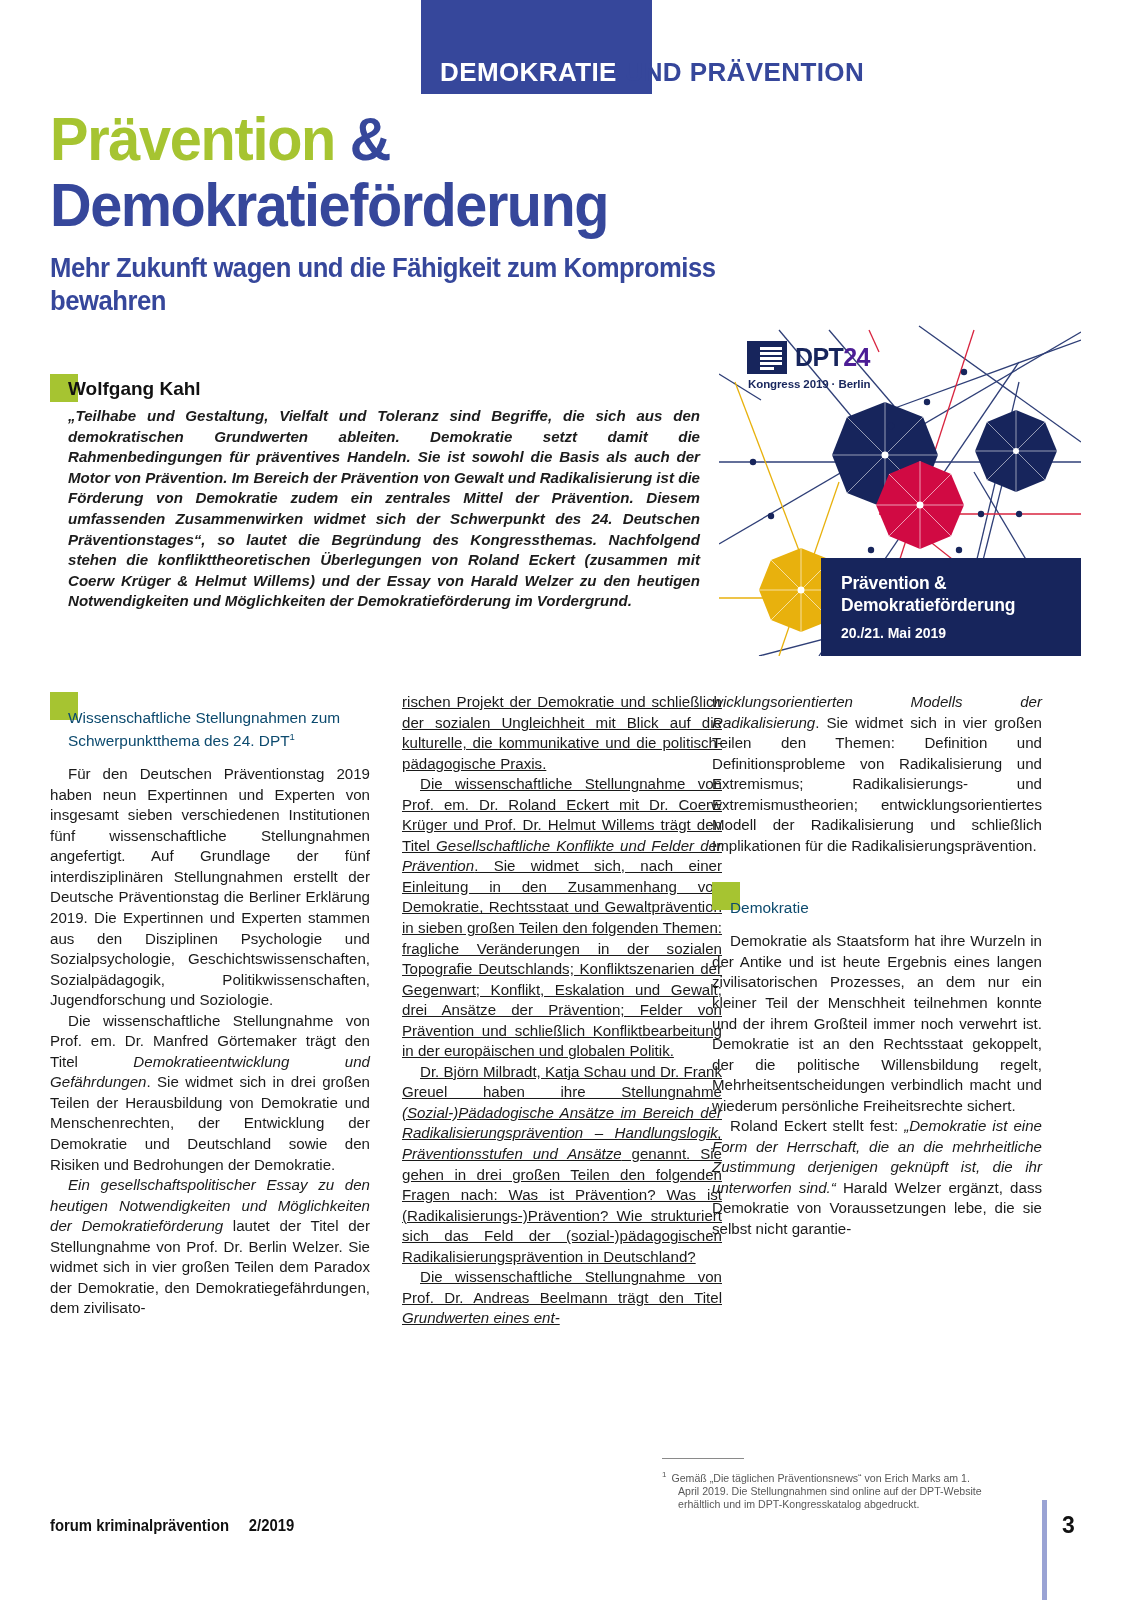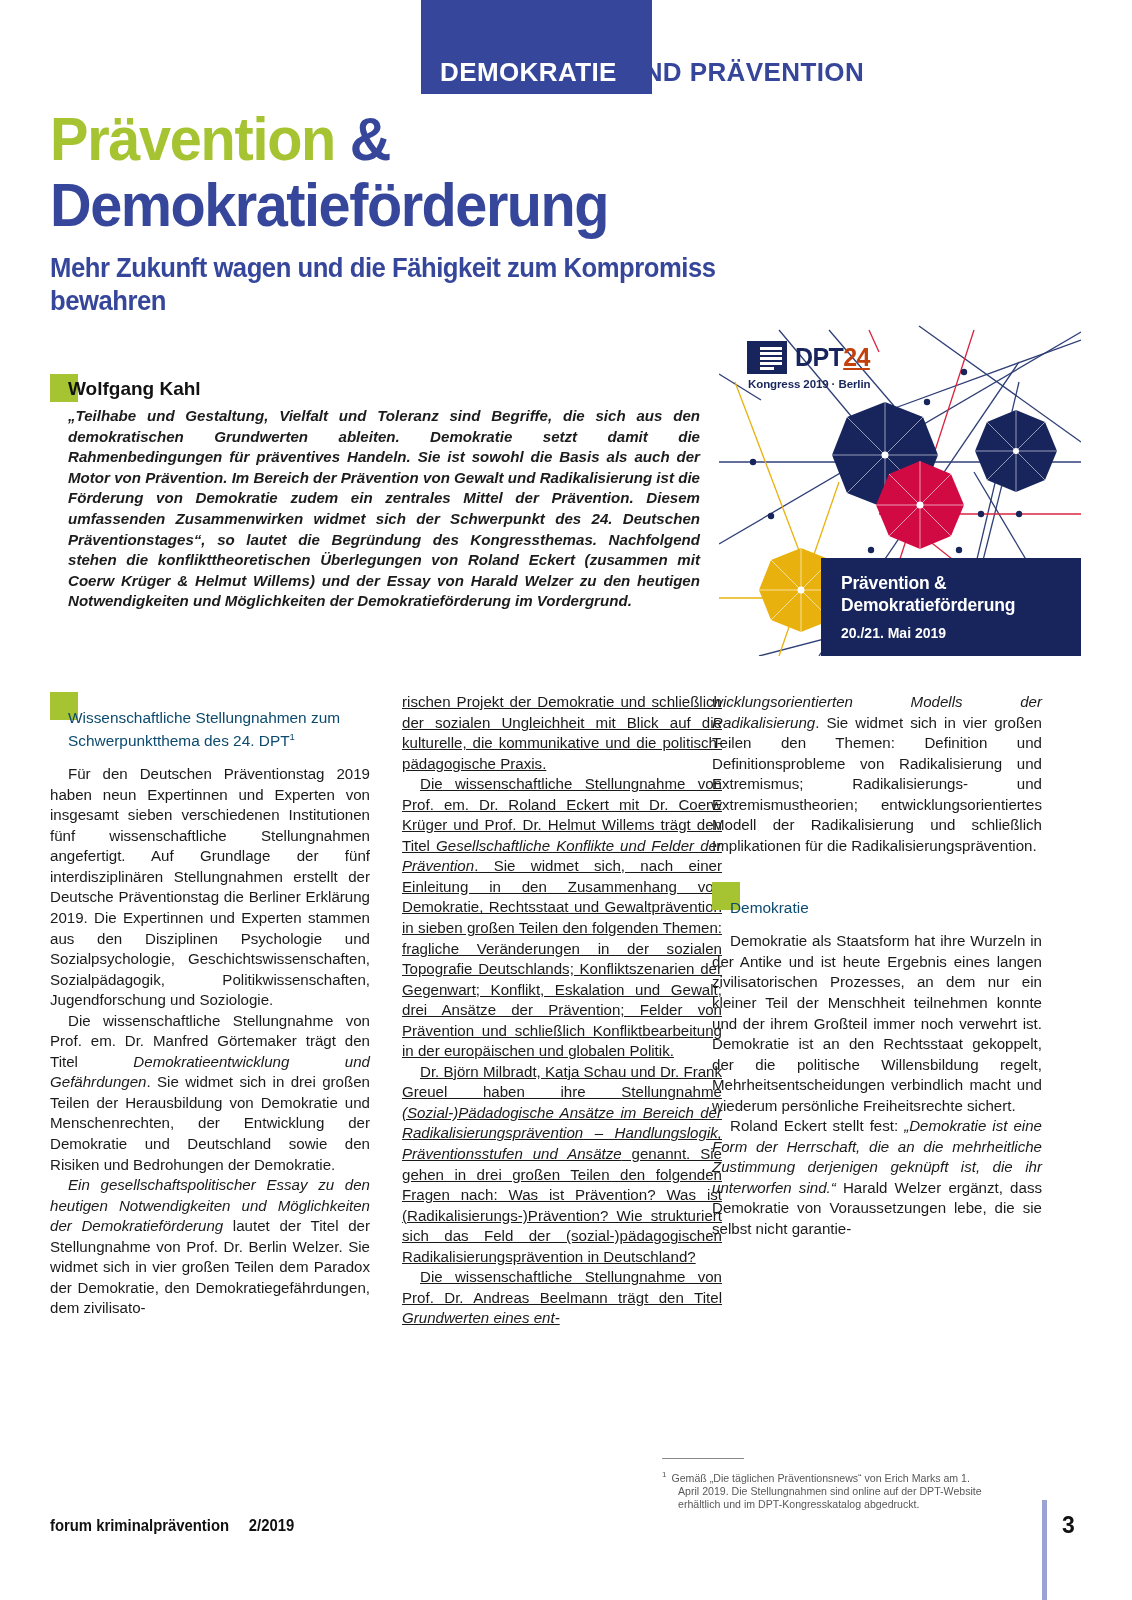--- a/index.html
+++ b/index.html
@@ -81,21 +81,21 @@
     background:#17255c;
   }
   .dpt-mark i {
     position:absolute; left:13px; height:3px; background:#ffffff; display:block;
   }
   .dpt-word {
     position:absolute; left:48px; top:2px;
     font-size:25px; font-weight:bold; letter-spacing:-0.6px;
   }
   .dpt-word .d-dpt { color:#17255c; }
-  .dpt-word .d-24  { color:#c2410c;text-decoration:underline; }
+  .dpt-word .d-24  { color:#4c1d95; }
   .dpt-sub {
     position:absolute; left:1px; top:37px;
     font-size:11.5px; font-weight:bold; color:#17255c; letter-spacing:-0.1px;
   }
   .dpt-caption {
     position:absolute; left:102px; top:236px; width:260px; height:98px;
     background:#17255c; color:#ffffff; padding:14px 0 0 20px;
   }
   .dpt-caption .cap-t1 {
     font-size:17.5px; font-weight:bold; line-height:22px; letter-spacing:-0.2px;

